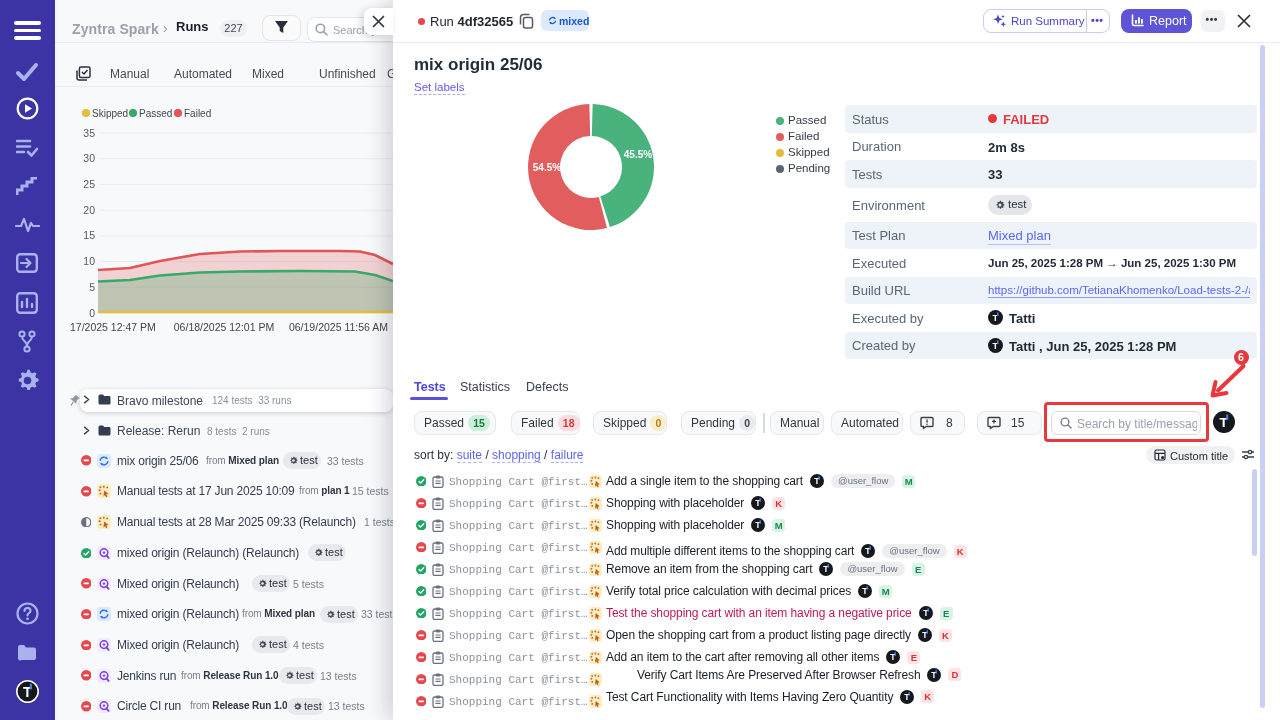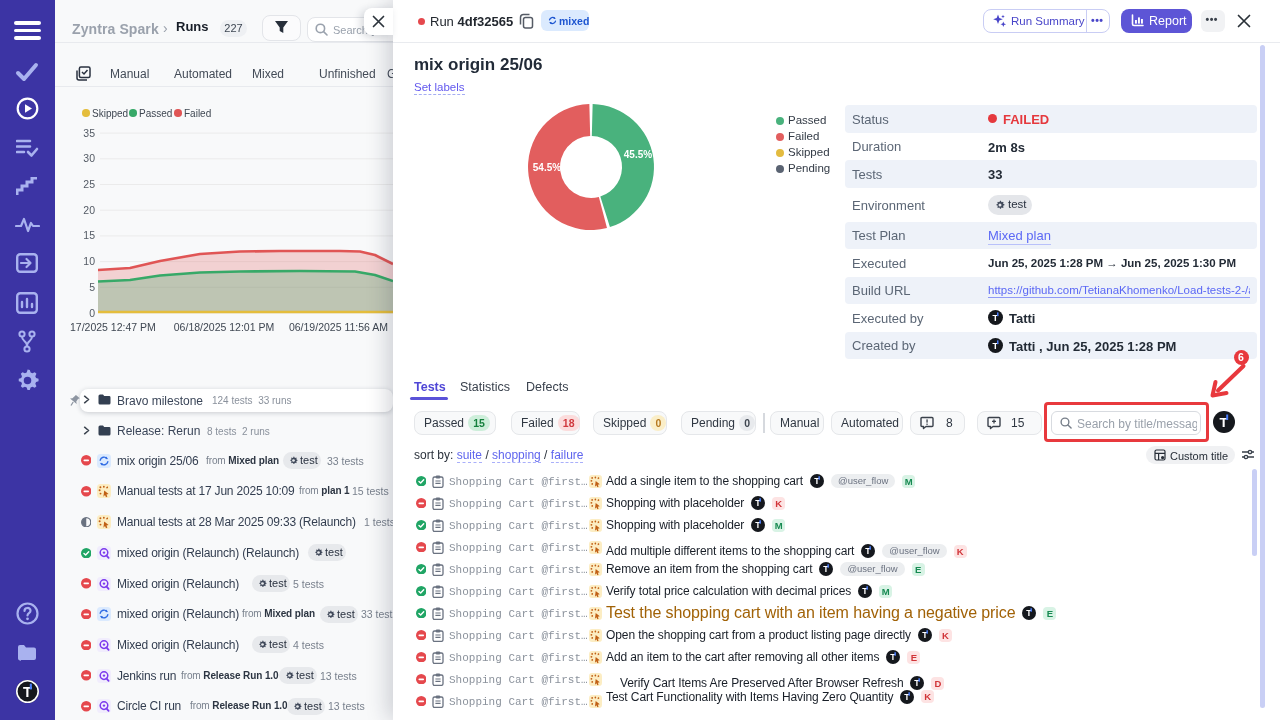--- a/index.html
+++ b/index.html
@@ -648,21 +648,21 @@
 <svg class="abs" style="left:589px;top:606.5px" width="13" height="13" viewBox="0 0 14 14">
     <rect x="0" y="0" width="14" height="14" rx="3.5" fill="#fcedc3"></rect>
     <path d="M7.2 6.4 L11.6 10 l-2.2.4 1 2 -1.4.8 -1-2.1 -1.6 1.6 Z" fill="#c05f14"></path>
     <circle cx="3.4" cy="3.2" r="0.95" fill="#c05f14"></circle>
     <rect x="6" y="1.7" width="1.7" height="2.1" rx="0.8" fill="#c05f14"></rect>
     <path d="M9.2 3.2 l1.5-1 .4 1.7 -1.5.6 Z" fill="#c05f14"></path>
     <circle cx="2.6" cy="6.3" r="1.0" fill="#c05f14"></circle>
     <circle cx="3.5" cy="9.6" r="0.95" fill="#c05f14"></circle>
   </svg>
 <div class="abs" style="left:606px;top:602.0px;height:22px;display:flex;align-items:center;gap:7px">
-    <span style="font-size:16px;color:#a16207;letter-spacing:-0.1px;white-space:nowrap">Test the shopping cart with an item having a negative price</span>
+    <span style="font-size:12px;color:#be185d;letter-spacing:-0.1px;white-space:nowrap">Test the shopping cart with an item having a negative price</span>
     <svg style="flex:none" width="14" height="14" viewBox="0 0 14 14">
       <circle cx="7.0" cy="7.0" r="7.0" fill="#15181d"></circle>
       <text x="6.859999999999999" y="10.1248" font-family="Liberation Sans" font-size="8.68" font-weight="bold" fill="#fff" text-anchor="middle">T</text>
       <rect x="8.4" y="2.24" width="1.5" height="3.5" fill="#4a7dfa"></rect>
     </svg>
     <span style="flex:none;width:13px;height:13px;background:#d8f3e5;border-radius:4px;text-align:center;line-height:13px;font-size:9.5px;font-weight:700;color:#178a52">E</span>
   </div>
 <svg class="abs" style="left:415.5px;top:629.75px" width="10.5" height="10.5" viewBox="0 0 12 12">
     <circle cx="6" cy="6" r="6" fill="#e5484d"></circle>
     <rect x="2.8" y="5" width="6.4" height="2" rx="1" fill="#fff"></rect>
@@ -731,21 +731,21 @@
 <div class="abs" style="left:449px;top:673.5px;font-size:11px;font-family:'Liberation Mono',monospace;color:#8b929c;letter-spacing:0px;white-space:nowrap">Shopping Cart @first…</div>
 <svg class="abs" style="left:589px;top:672.5px" width="13" height="13" viewBox="0 0 14 14">
     <rect x="0" y="0" width="14" height="14" rx="3.5" fill="#fcedc3"></rect>
     <path d="M7.2 6.4 L11.6 10 l-2.2.4 1 2 -1.4.8 -1-2.1 -1.6 1.6 Z" fill="#c05f14"></path>
     <circle cx="3.4" cy="3.2" r="0.95" fill="#c05f14"></circle>
     <rect x="6" y="1.7" width="1.7" height="2.1" rx="0.8" fill="#c05f14"></rect>
     <path d="M9.2 3.2 l1.5-1 .4 1.7 -1.5.6 Z" fill="#c05f14"></path>
     <circle cx="2.6" cy="6.3" r="1.0" fill="#c05f14"></circle>
     <circle cx="3.5" cy="9.6" r="0.95" fill="#c05f14"></circle>
   </svg>
-<div class="abs" style="left:620px;top:668.0px;height:22px;display:flex;align-items:flex-end;gap:7px">
+<div class="abs" style="left:637px;top:668.0px;height:22px;display:flex;align-items:flex-start;gap:7px">
     <span style="font-size:12px;color:#191f28;letter-spacing:-0.1px;white-space:nowrap">Verify Cart Items Are Preserved After Browser Refresh</span>
     <svg style="flex:none" width="14" height="14" viewBox="0 0 14 14">
       <circle cx="7.0" cy="7.0" r="7.0" fill="#15181d"></circle>
       <text x="6.859999999999999" y="10.1248" font-family="Liberation Sans" font-size="8.68" font-weight="bold" fill="#fff" text-anchor="middle">T</text>
       <rect x="8.4" y="2.24" width="1.5" height="3.5" fill="#4a7dfa"></rect>
     </svg>
     <span style="flex:none;width:13px;height:13px;background:#fde3e3;border-radius:4px;text-align:center;line-height:13px;font-size:9.5px;font-weight:700;color:#d13438">D</span>
   </div>
 <svg class="abs" style="left:415.5px;top:695.75px" width="10.5" height="10.5" viewBox="0 0 12 12">
     <circle cx="6" cy="6" r="6" fill="#e5484d"></circle>

